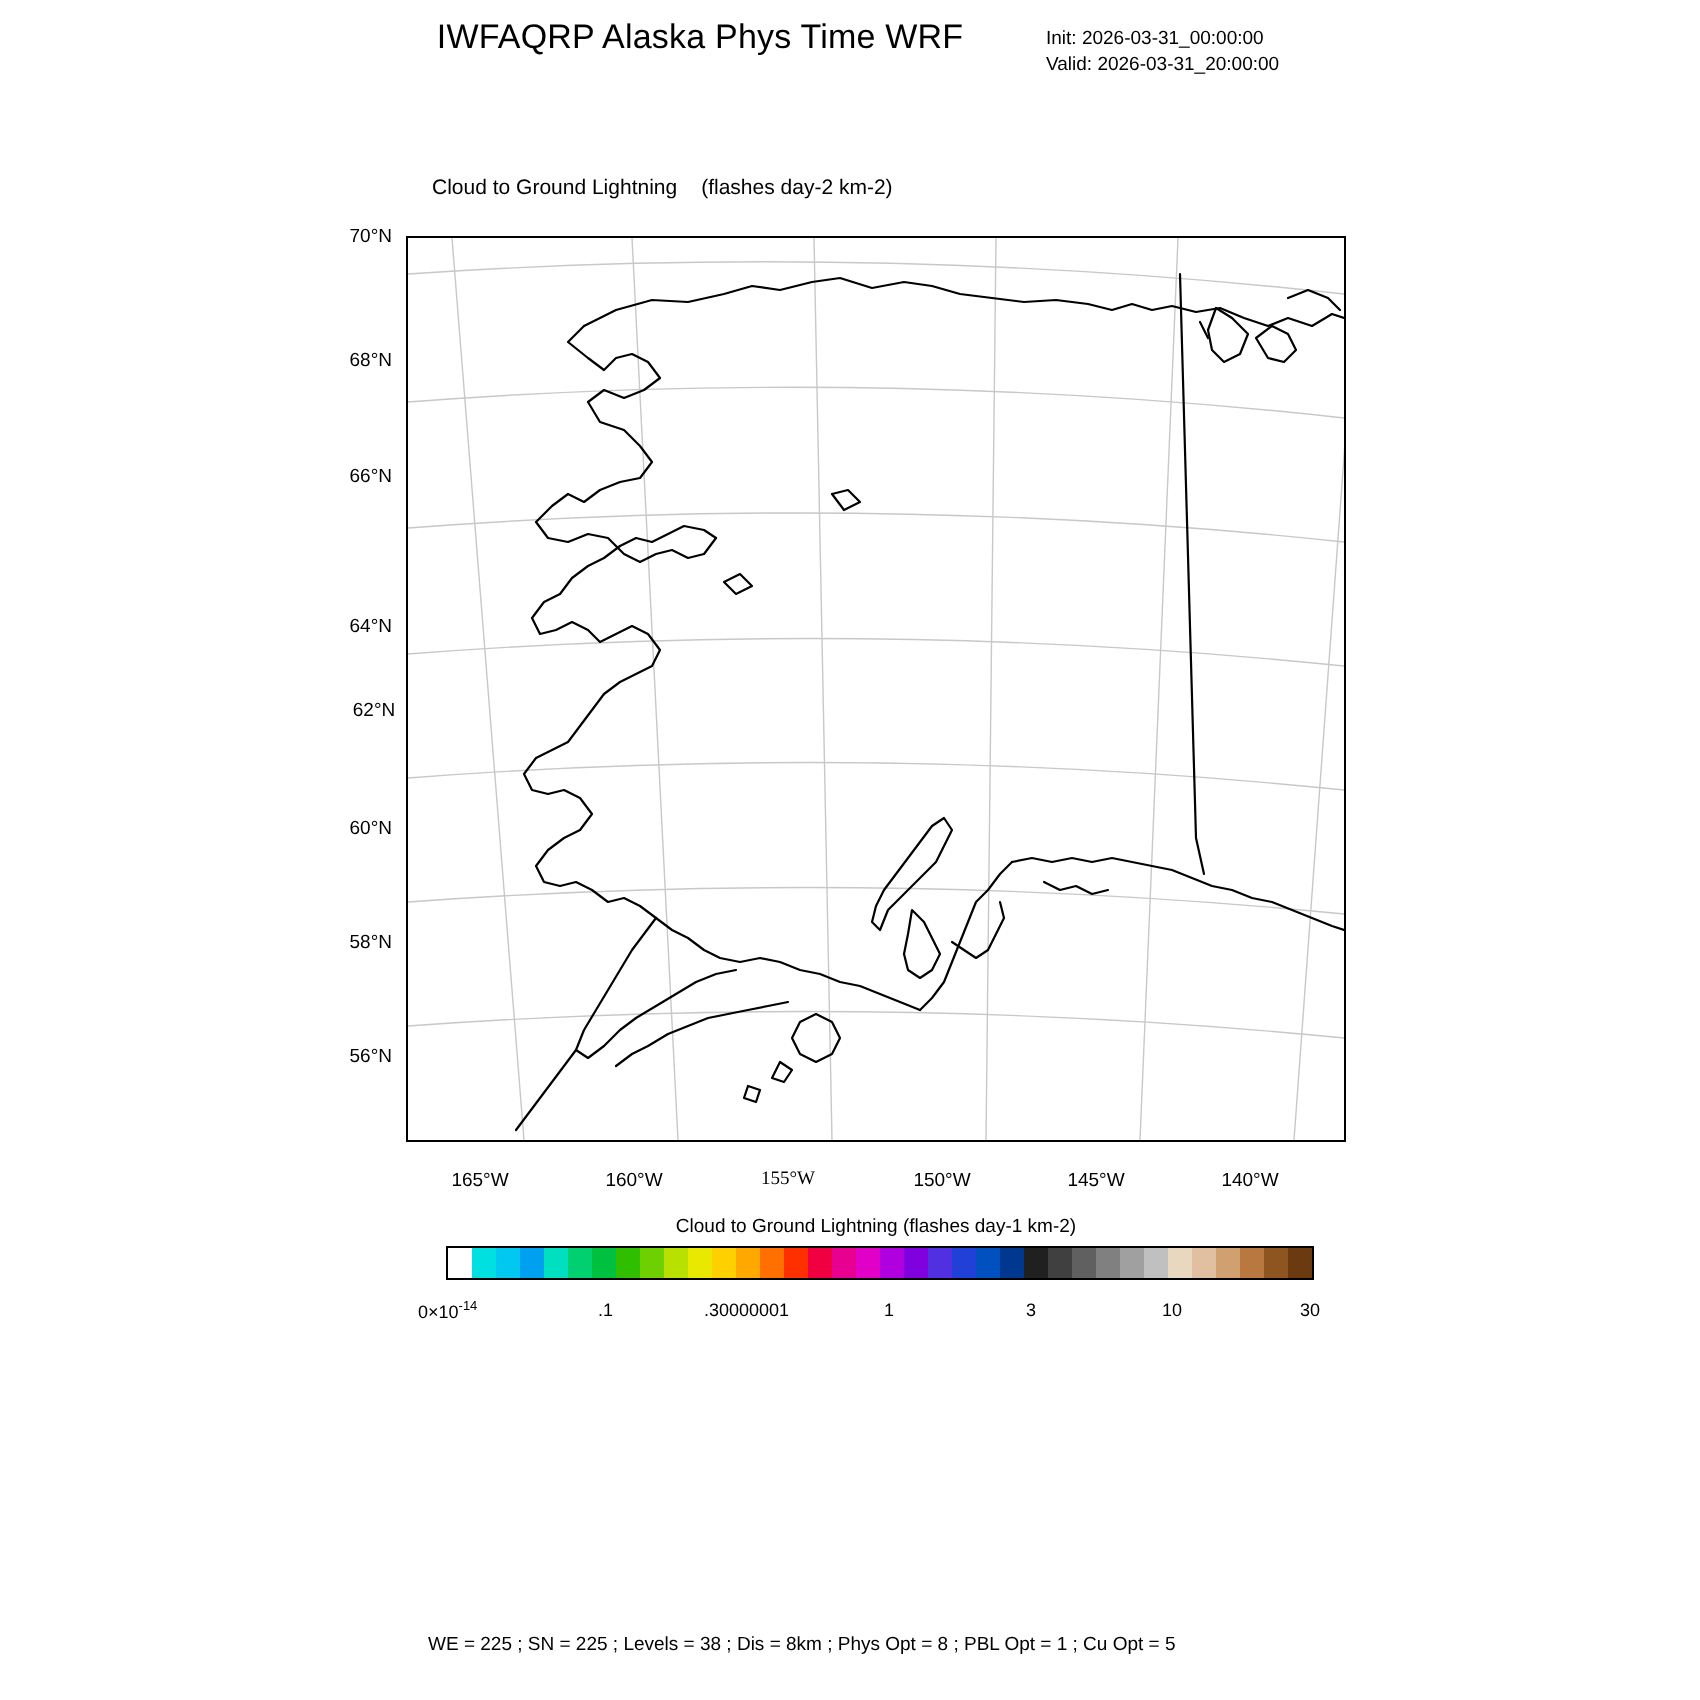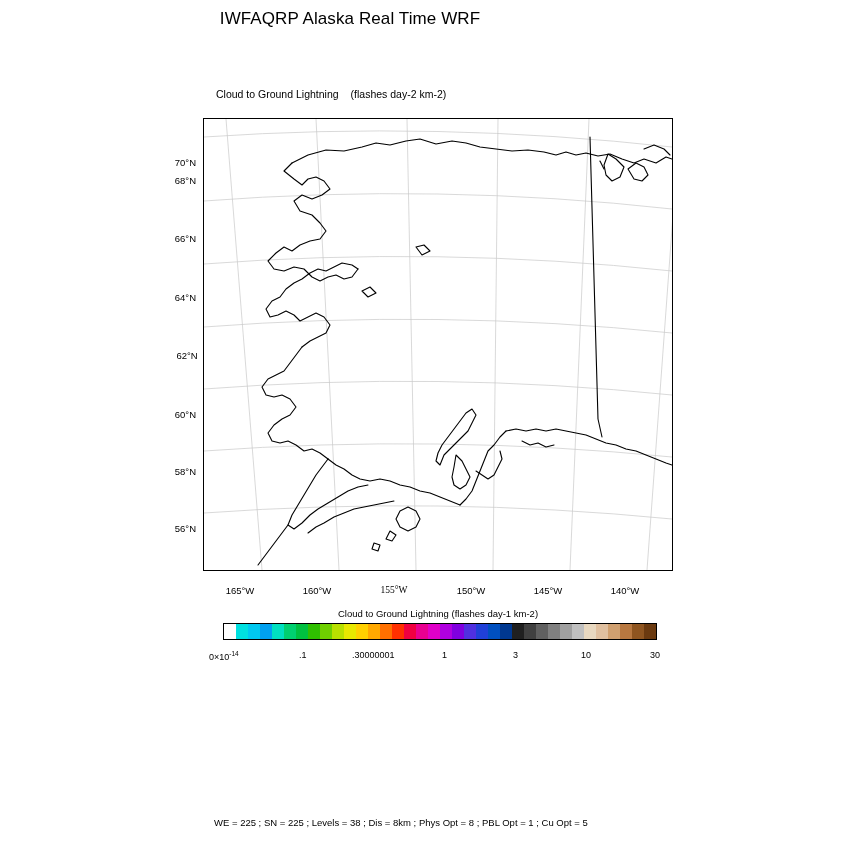--- a/index.html
+++ b/index.html
@@ -113,21 +113,25 @@
     font-size: 9.5px;
     line-height: 13px;
     white-space: nowrap;
   }
 </style>
 </head>
 <body>
 
 <div class="page">
 
-  <div class="title">IWFAQRP Alaska Real Time WRF</div>
+  <div class="title">IWFAQRP Alaska Phys Time WRF</div>
+  <div class="init-block">
+    <div>Init: 2026-03-31_00:00:00</div>
+    <div>Valid: 2026-03-31_20:00:00</div>
+  </div>
 
   <div class="plot-title">
     <span>Cloud to Ground Lightning</span><span class="sub">(flashes day-2 km-2)</span>
   </div>
 
   <div class="map-frame">
     <svg width="468" height="451" viewBox="0 0 468 451">
 
       <g stroke="#c8c8c8" stroke-width="0.7" fill="none">
         <path d="M0,18 Q234,2 468,28"></path>
@@ -183,24 +187,24 @@
         <path d="M424,50 L432,44 L440,48 L444,56 L438,62 L430,60 Z"></path>
         <path d="M440,30 L450,26 L460,30 L466,36"></path>
         <path d="M396,42 L400,50"></path>
 
         <path d="M158,172 L166,168 L172,174 L164,178 Z"></path>
         <path d="M212,128 L220,126 L226,132 L218,136 Z"></path>
       </g>
     </svg>
   </div>
 
-  <div class="ylab" style="left:142px; top:113px;margin-top:44px;">70°N</div>
+  <div class="ylab" style="left:142px; top:113px;">70°N</div>
   <div class="ylab" style="left:142px; top:175px;">68°N</div>
   <div class="ylab" style="left:142px; top:233px;">66°N</div>
-  <div class="ylab" style="left:142px; top:292px;">64°N</div>
+  <div class="ylab" style="left:142px; top:308px;">64°N</div>
   <div class="ylab" style="left:160px; top:350px;text-align:center;">62°N</div>
   <div class="ylab" style="left:142px; top:409px;">60°N</div>
   <div class="ylab" style="left:142px; top:466px;">58°N</div>
   <div class="ylab" style="left:142px; top:523px;">56°N</div>
 
   <div class="xlab" style="left:210px; top:585px;">165°W</div>
   <div class="xlab" style="left:287px; top:585px;">160°W</div>
   <div class="xlab" style="left:364px; top:585px;font-family:Liberation Serif, serif;">155°W</div>
   <div class="xlab" style="left:441px; top:585px;">150°W</div>
   <div class="xlab" style="left:518px; top:585px;">145°W</div>

